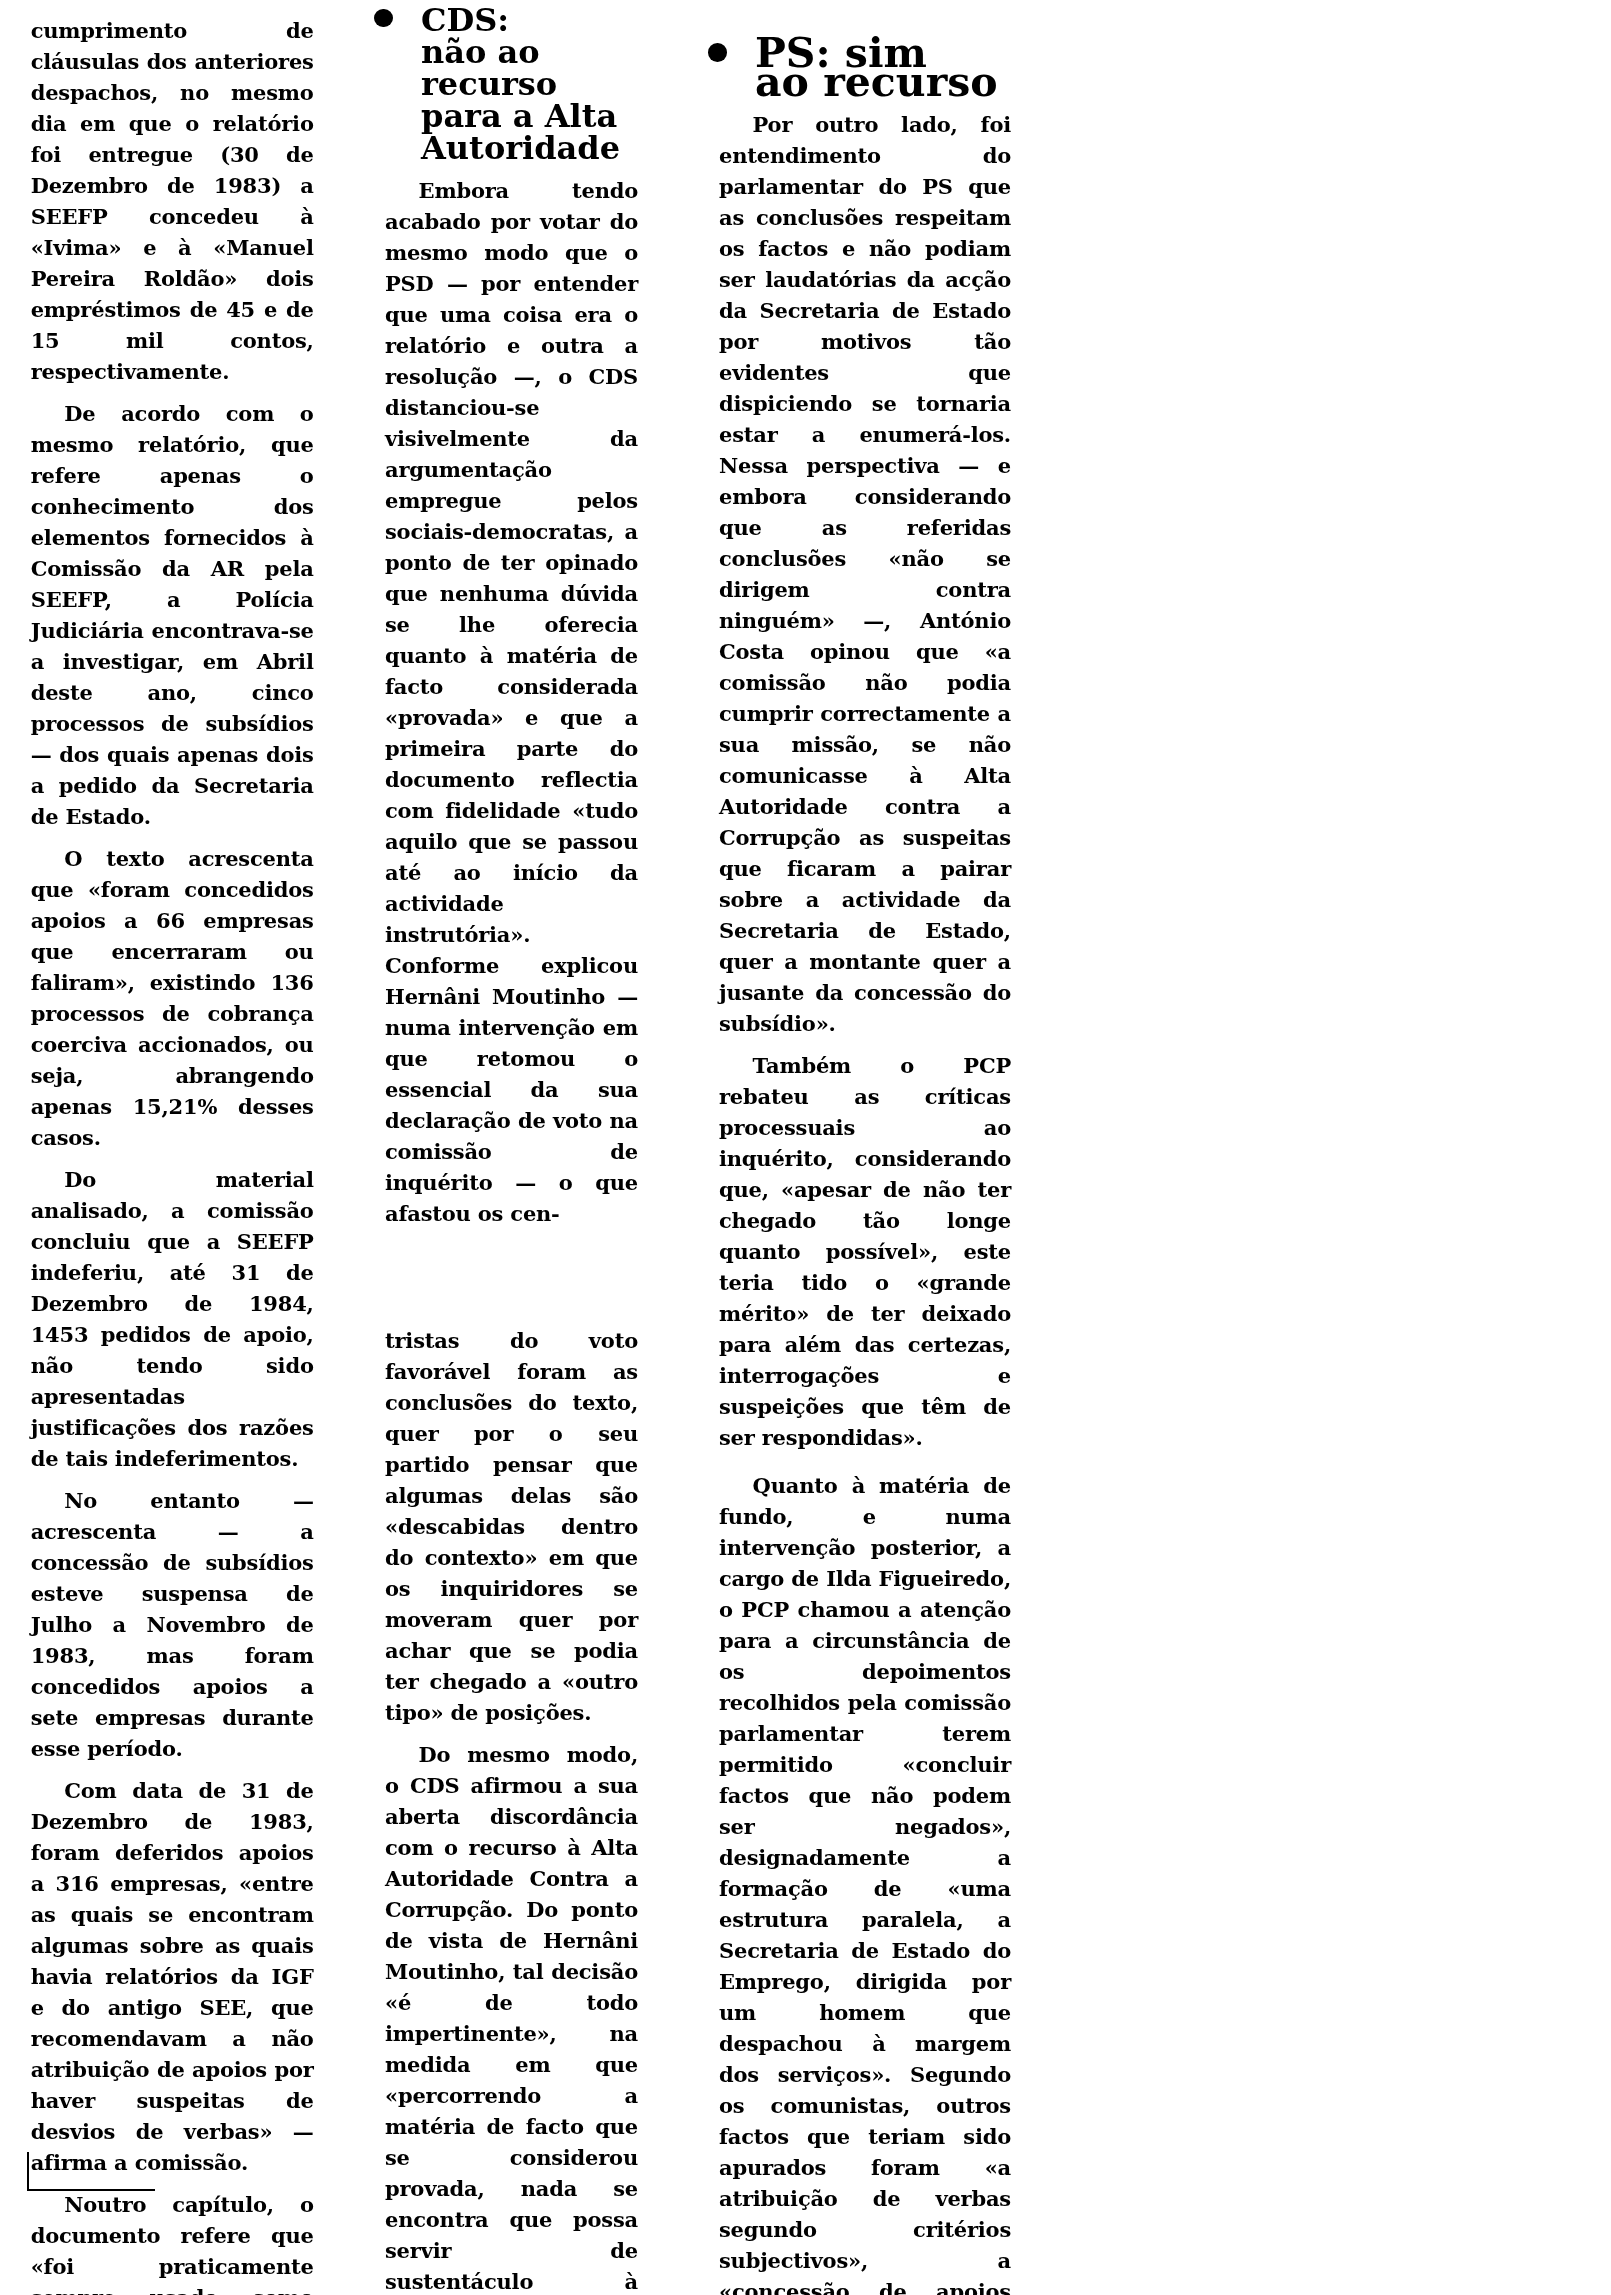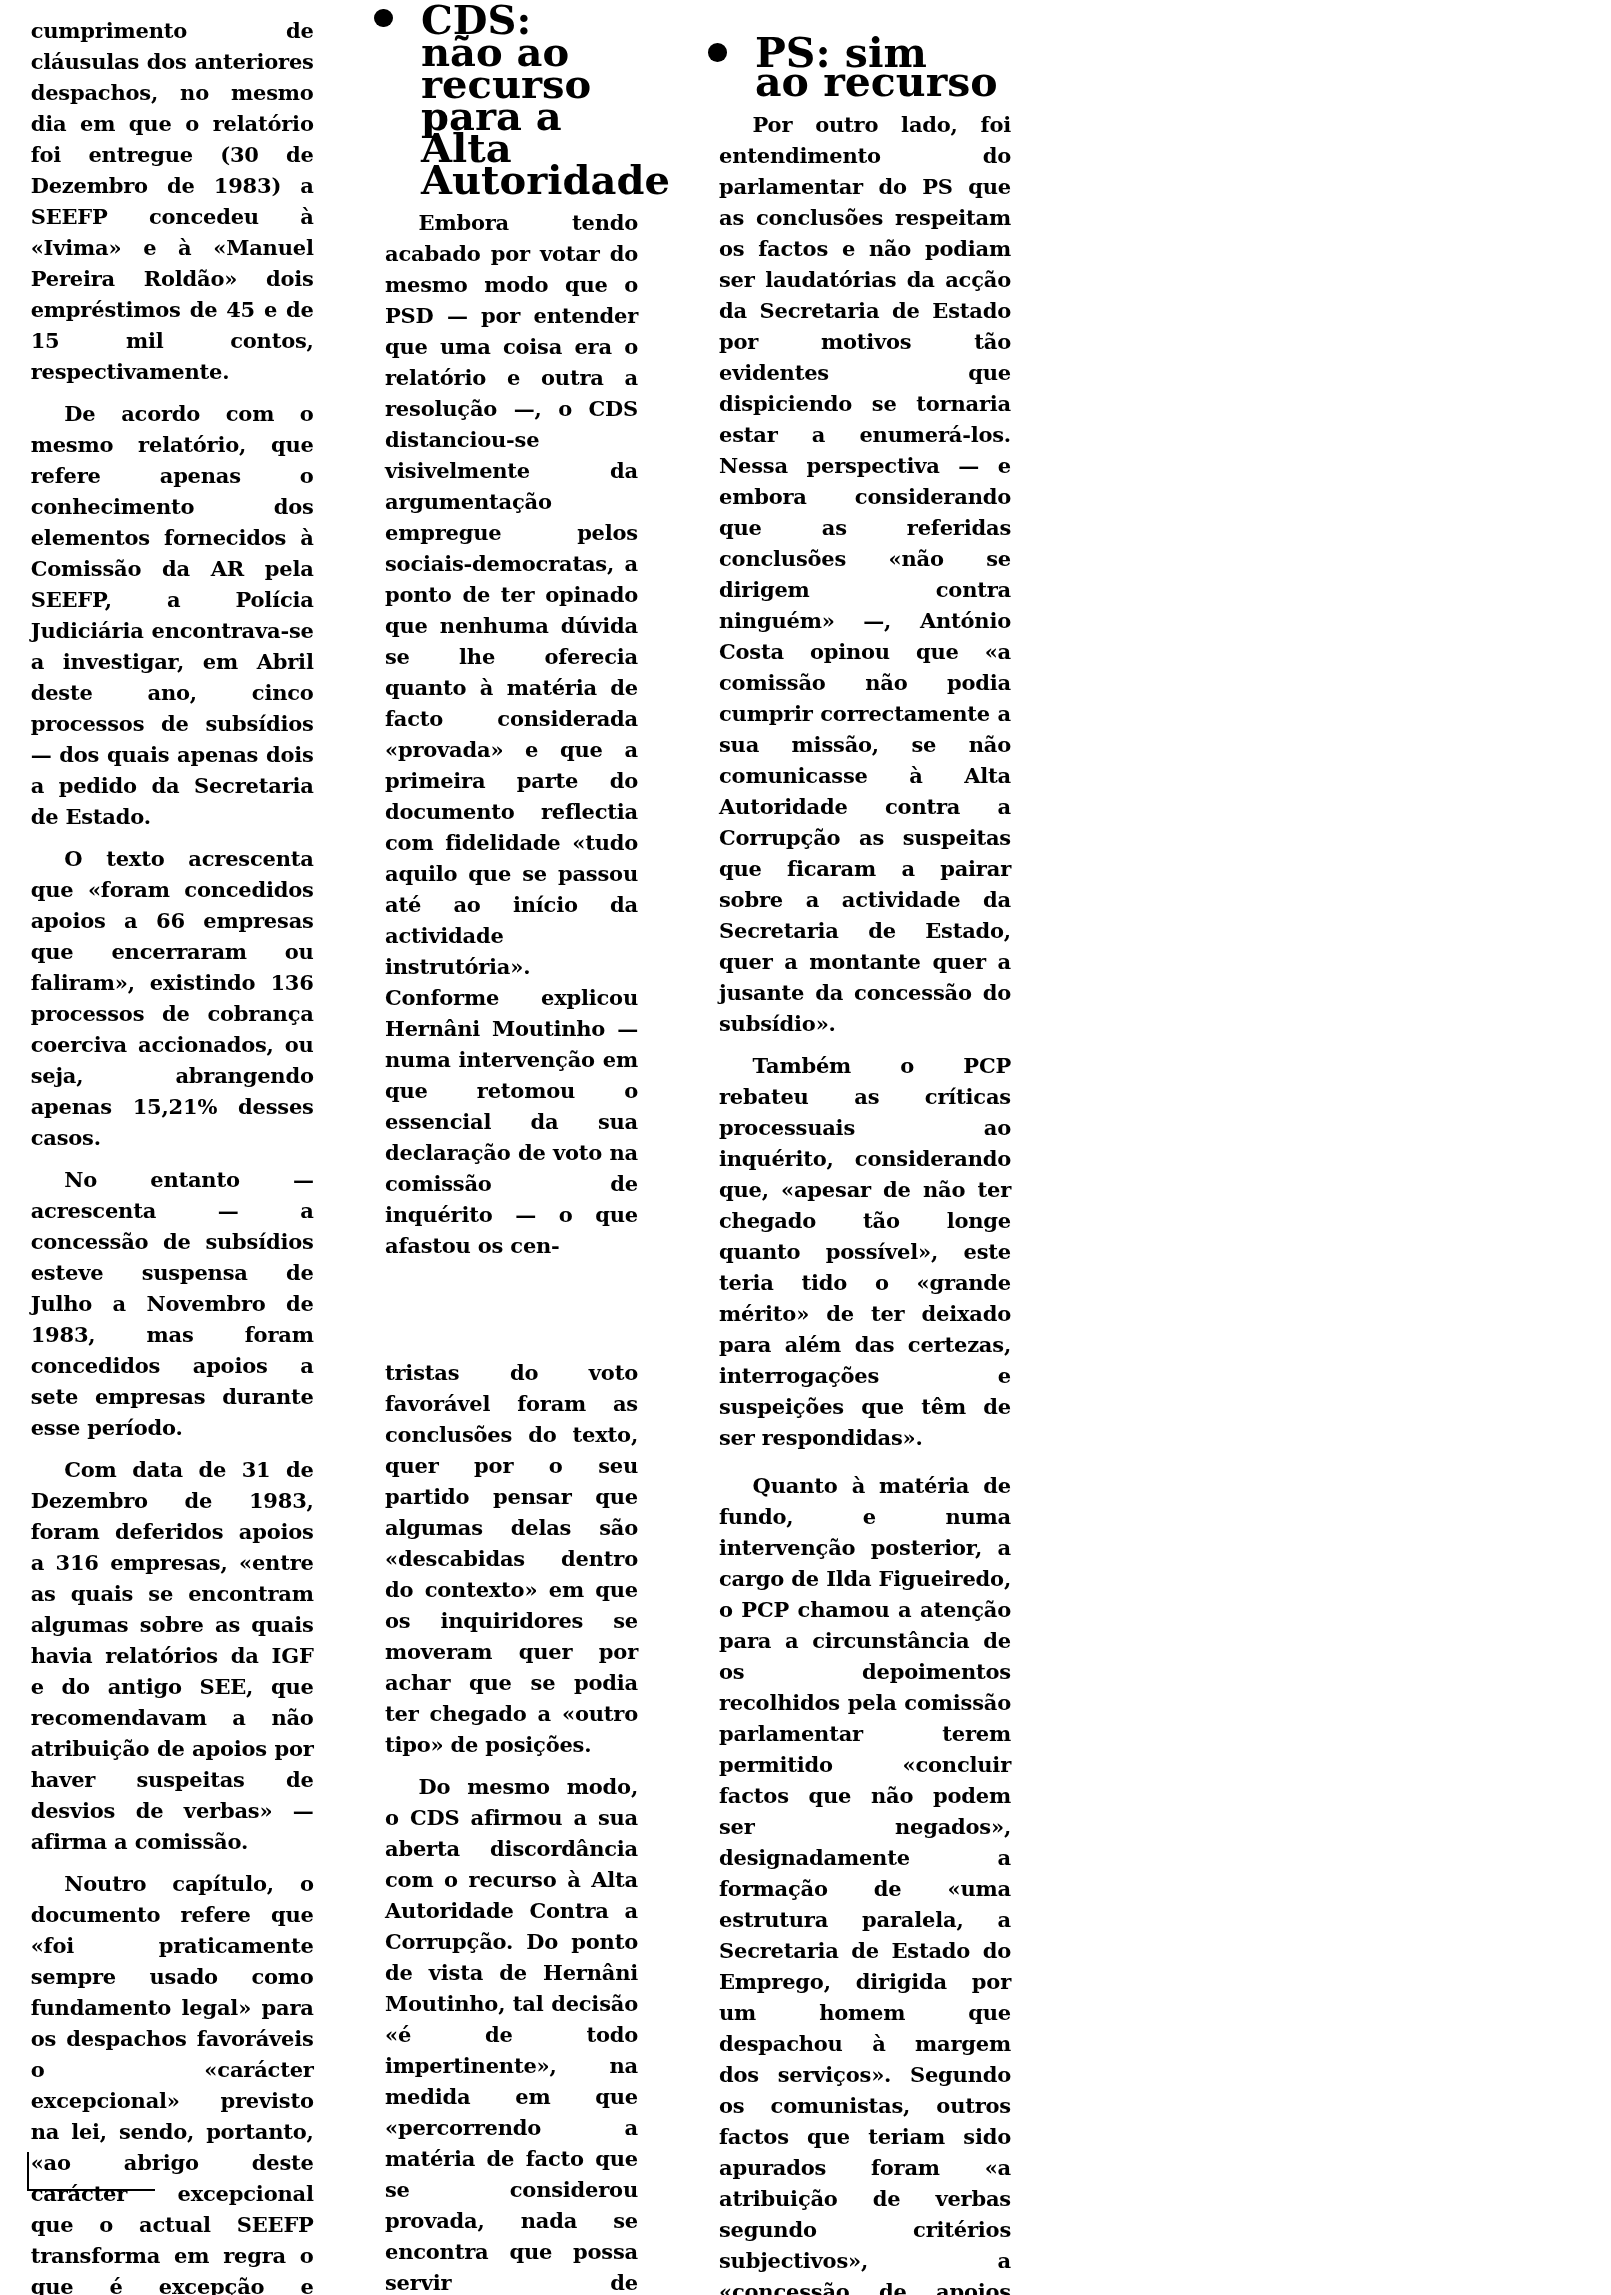--- a/index.html
+++ b/index.html
@@ -5,34 +5,35 @@
   html, body { margin:0; padding:0; background:#ffffff; }
   body { width:1612px; height:2295px; position:relative; overflow:hidden;
          font-family:"DejaVu Serif", serif; color:#000; }
   .col { position:absolute; top:0; }
   #col1 { left:19.7px; width:305px; top:3.9px; }
   #col2 { left:374px; width:275px; top:3.9px; }
   #col3 { left:708px; width:314px; top:24.6px; }
   .para { font-size:21px; line-height:31px; font-weight:bold; text-align:justify;
           text-indent:1.6em; margin:11px; letter-spacing:-0.2px; }
   .para.noindent { text-indent:0; }
-  .head { font-weight:bold; font-size:40px; line-height:32px; margin:6.9px 0 4.9px 0; position:relative; padding-left:47px; }
+  .head { font-weight:bold; font-size:32px; line-height:32px; margin:6.9px 0 4.9px 0; position:relative; padding-left:47px; }
   .head .bullet { position:absolute; left:0; top:4.9px; width:18.7px; height:18.7px; border-radius:50%; background:#000; display:inline-block; }
   .head .line { display:block; }
   #col3 .head { font-size:41px; line-height:29.5px; margin-top:14px; }
   .gap { height:74px; }
   .scanmark { position:absolute; background:#000; }
 </style>
 </head>
 <body>
 
 <div class="col" id="col1">
   <p class="para noindent">cumprimento de cláusulas dos anteriores despachos, no mesmo dia em que o relatório foi entregue (30 de Dezembro de 1983) a SEEFP concedeu à «Ivima» e à «Manuel Pereira Roldão» dois empréstimos de 45 e de 15 mil contos, respectivamente.</p>
   <p class="para">De acordo com o mesmo relatório, que refere apenas o conhecimento dos elementos fornecidos à Comissão da AR pela SEEFP, a Polícia Judiciária encontrava-se a investigar, em Abril deste ano, cinco processos de subsídios — dos quais apenas dois a pedido da Secretaria de Estado.</p>
   <p class="para">O texto acrescenta que «foram concedidos apoios a 66 empresas que encerraram ou faliram», existindo 136 processos de cobrança coerciva accionados, ou seja, abrangendo apenas 15,21% desses casos.</p>
+  <p class="para">Do material analisado, a comissão concluiu que a SEEFP indeferiu, até 31 de Dezembro de 1984, 1453 pedidos de apoio, não tendo sido apresentadas justificações dos razões de tais indeferimentos.</p>
   <p class="para">No entanto — acrescenta — a concessão de subsídios esteve suspensa de Julho a Novembro de 1983, mas foram concedidos apoios a sete empresas durante esse período.</p>
   <p class="para">Com data de 31 de Dezembro de 1983, foram deferidos apoios a 316 empresas, «entre as quais se encontram algumas sobre as quais havia relatórios da IGF e do antigo SEE, que recomendavam a não atribuição de apoios por haver suspeitas de desvios de verbas» — afirma a comissão.</p>
   <p class="para">Noutro capítulo, o documento refere que «foi praticamente sempre usado como fundamento legal» para os despachos favoráveis o «carácter excepcional» previsto na lei, sendo, portanto, «ao abrigo deste carácter excepcional que o actual SEEFP transforma em regra o que é excepção e concede subsídios sem que se vislumbrem as razões reais da sua concessão e a forma de aplicação».</p>
 
 </div>
 
 <div class="col" id="col2">
   <div class="head" style="margin-top:0;">
     <span class="bullet"></span>
     <span class="line">CDS:</span>

